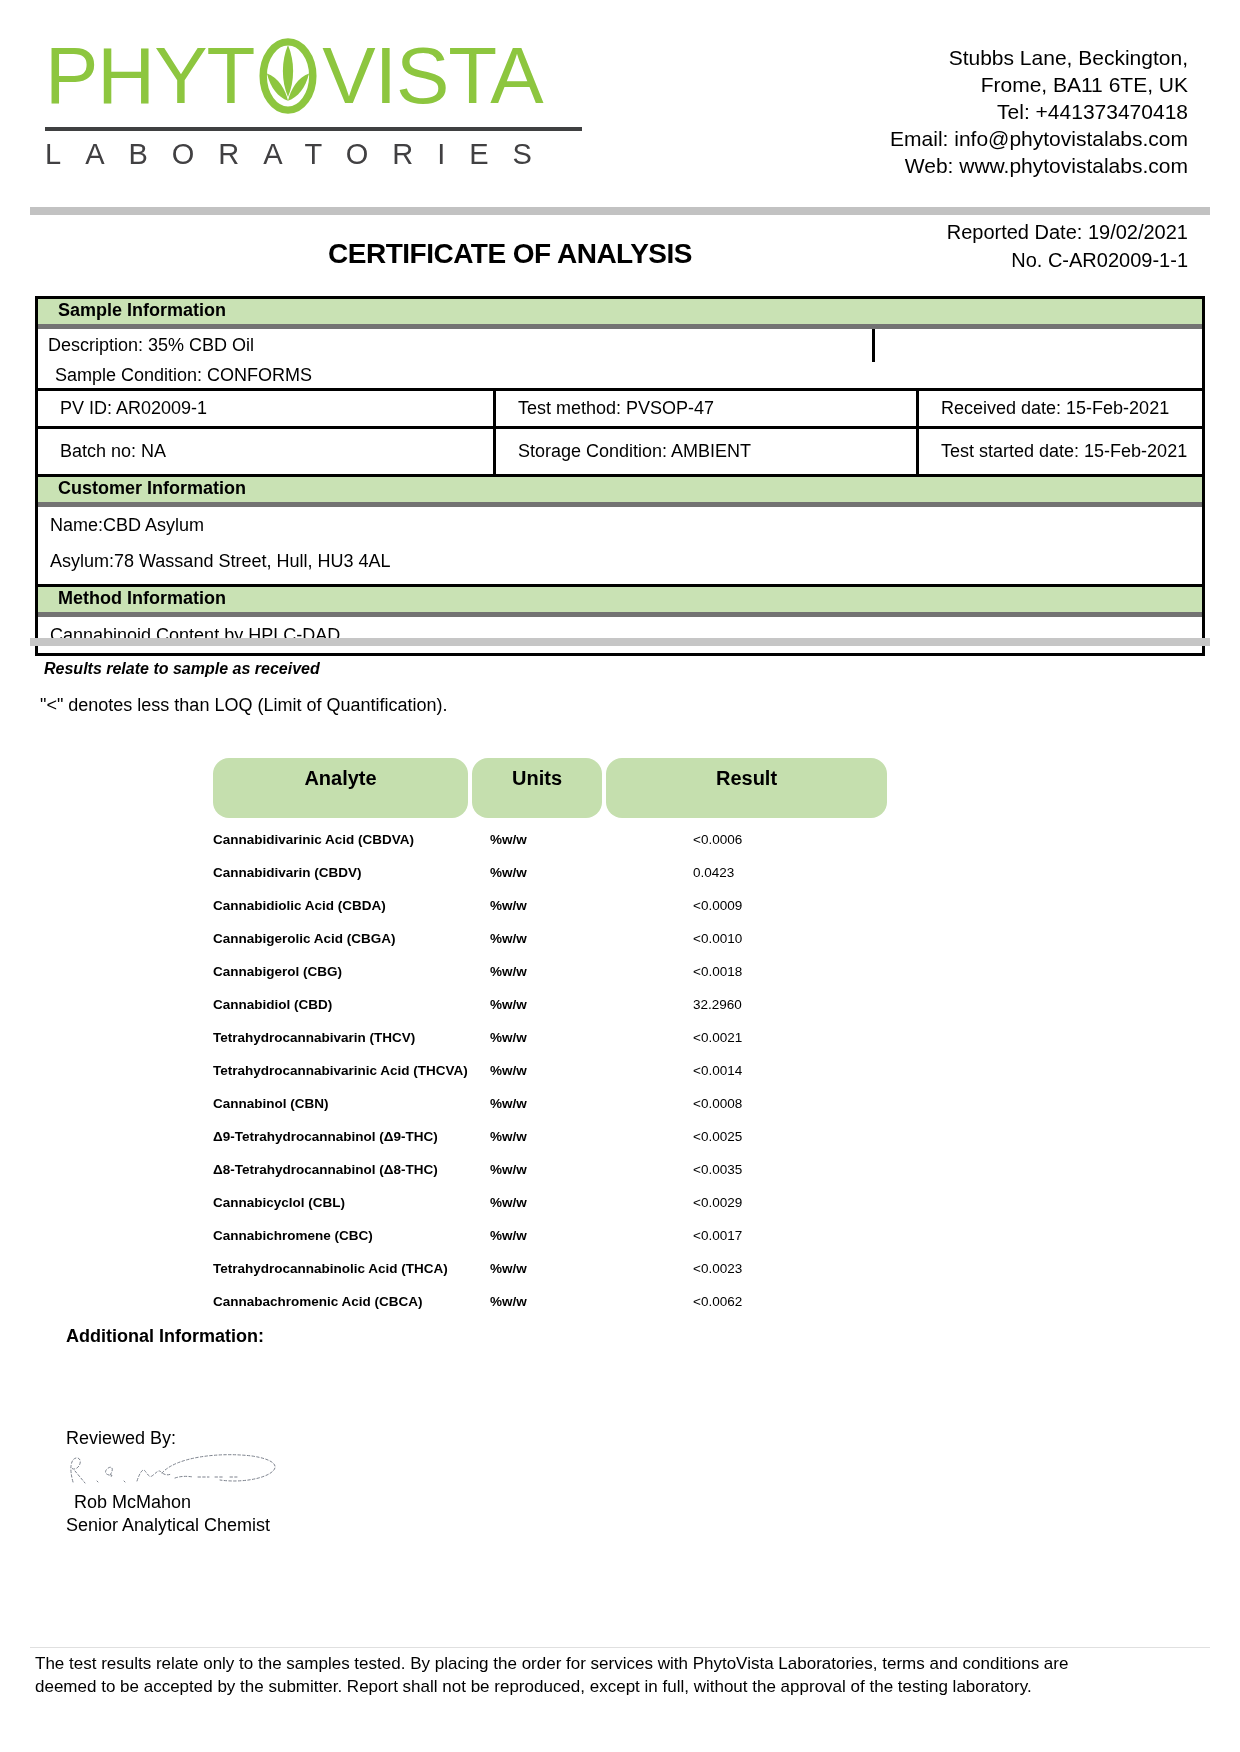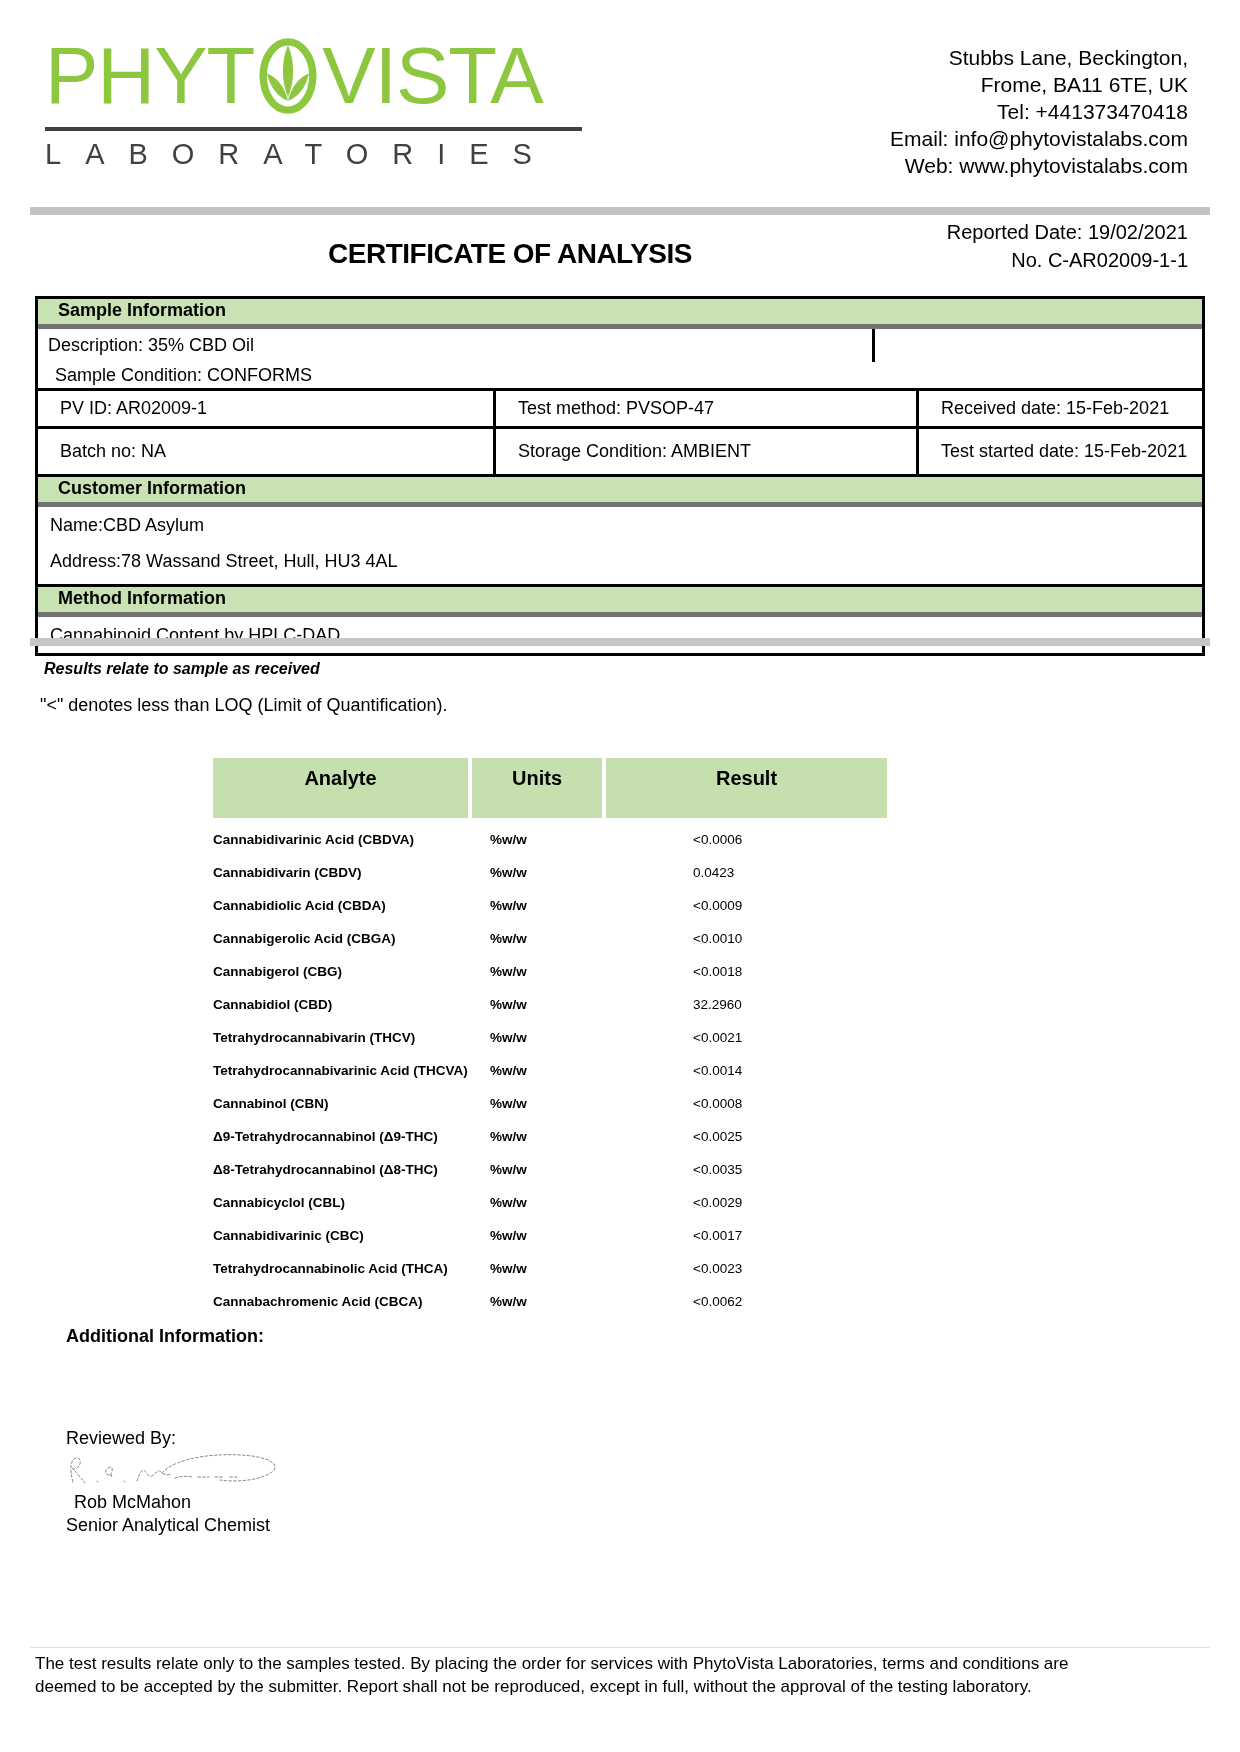--- a/index.html
+++ b/index.html
@@ -44,21 +44,21 @@
   .cust .val { }
   .meth { height:36px; display:flex; align-items:center; padding-left:12px; }
   .graybar2 { position:absolute; left:30px; right:30px; top:638px; height:8px; background:#c6c6c6; }
   
   .note1 { position:absolute; left:44px; top:660px; font-size:16px; font-weight:bold; font-style:italic; }
   .note2 { position:absolute; left:40px; top:695px; font-size:18px; }
   
   .results { position:absolute; left:213px; top:758px; width:674px; }
   .res-head { display:flex; gap:4px; }
   .rh { background:var(--green2); height:60px; font-weight:bold; font-size:20px;
-    text-align:center; padding-top:9px; }
+    text-align:center; padding-top:9px;border-radius:16px; }
   .rh1 { width:255px; } .rh2 { width:130px; } .rh3 { flex:1; }
   .res-rows { margin-top:5px; }
   .rr { display:flex; height:33px; align-items:center; font-size:13.5px; }
   .rr .a { width:277px; font-weight:bold; }
   .rr .u { width:203px; font-weight:bold; }
   
   .addl { position:absolute; left:66px; top:1326px; font-size:18px; font-weight:bold; }
   .reviewed { position:absolute; left:66px; top:1428px; font-size:18px; }
   .sig { position:absolute; left:64px; top:1450px; }
   .signame  { position:absolute; left:74px; top:1492px; font-size:18px; }
@@ -112,21 +112,21 @@
       <div class="c-c">Received date: 15-Feb-2021</div>
     </div>
     <div class="row3 tall">
       <div class="c-a">Batch no: NA</div>
       <div class="c-b">Storage Condition: AMBIENT</div>
       <div class="c-c">Test started date: 15-Feb-2021</div>
     </div>
     <div class="bar mid">Customer Information</div>
     <div class="cust">
       <div><span>Name:</span><span class="val">CBD Asylum</span></div>
-      <div class="l2"><span>Address:</span><span class="val">78 Wassand Street, Hull, HU3 4AL</span></div>
+      <div class="l2"><span>Asylum:</span><span class="val">78 Wassand Street, Hull, HU3 4AL</span></div>
     </div>
     <div class="bar mid">Method Information</div>
     <div class="meth">Cannabinoid Content by HPLC-DAD</div>
   </div>
 
   <div class="graybar2"></div>
 
   <div class="note1">Results relate to sample as received</div>
   <div class="note2">"&lt;" denotes less than LOQ (Limit of Quantification).</div>
 
@@ -191,21 +191,21 @@
           <div class="a">Δ8-Tetrahydrocannabinol (Δ8-THC)</div>
           <div class="u">%w/w</div>
           <div class="v">&lt;0.0035</div>
         </div>
       <div class="rr">
           <div class="a">Cannabicyclol (CBL)</div>
           <div class="u">%w/w</div>
           <div class="v">&lt;0.0029</div>
         </div>
       <div class="rr">
-          <div class="a">Cannabidivarinic (CBC)</div>
+          <div class="a">Cannabichromene (CBC)</div>
           <div class="u">%w/w</div>
           <div class="v">&lt;0.0017</div>
         </div>
       <div class="rr">
           <div class="a">Tetrahydrocannabinolic Acid (THCA)</div>
           <div class="u">%w/w</div>
           <div class="v">&lt;0.0023</div>
         </div>
       <div class="rr">
           <div class="a">Cannabachromenic Acid (CBCA)</div>

